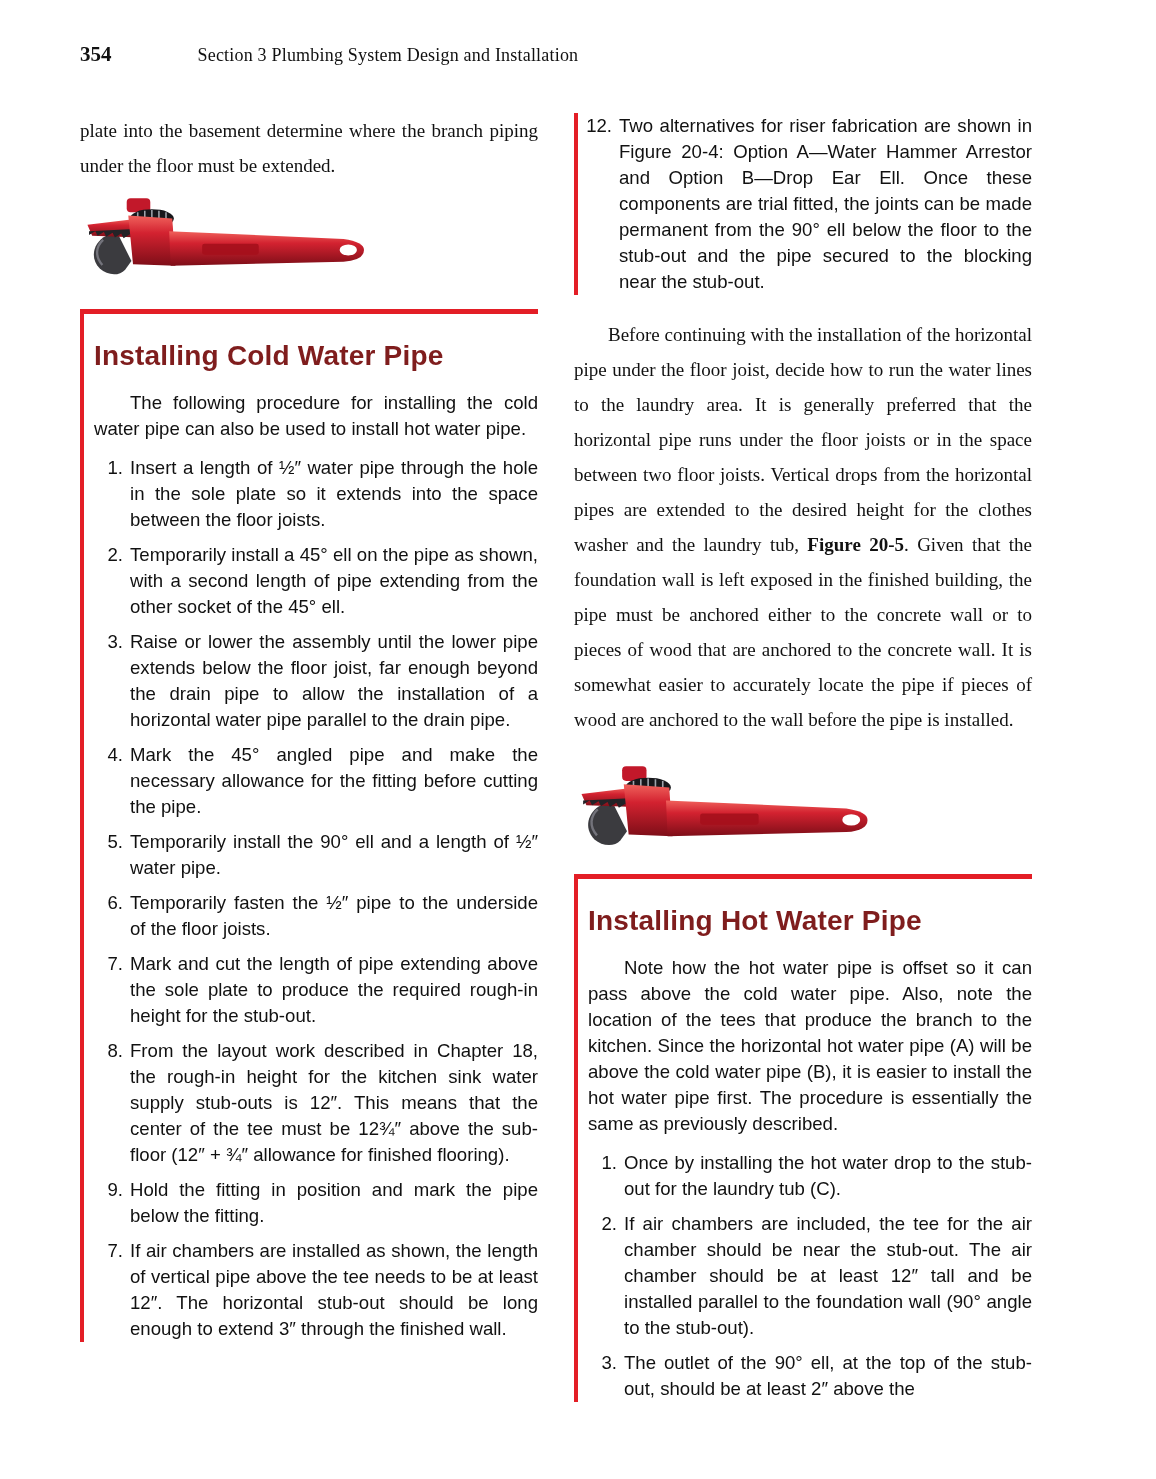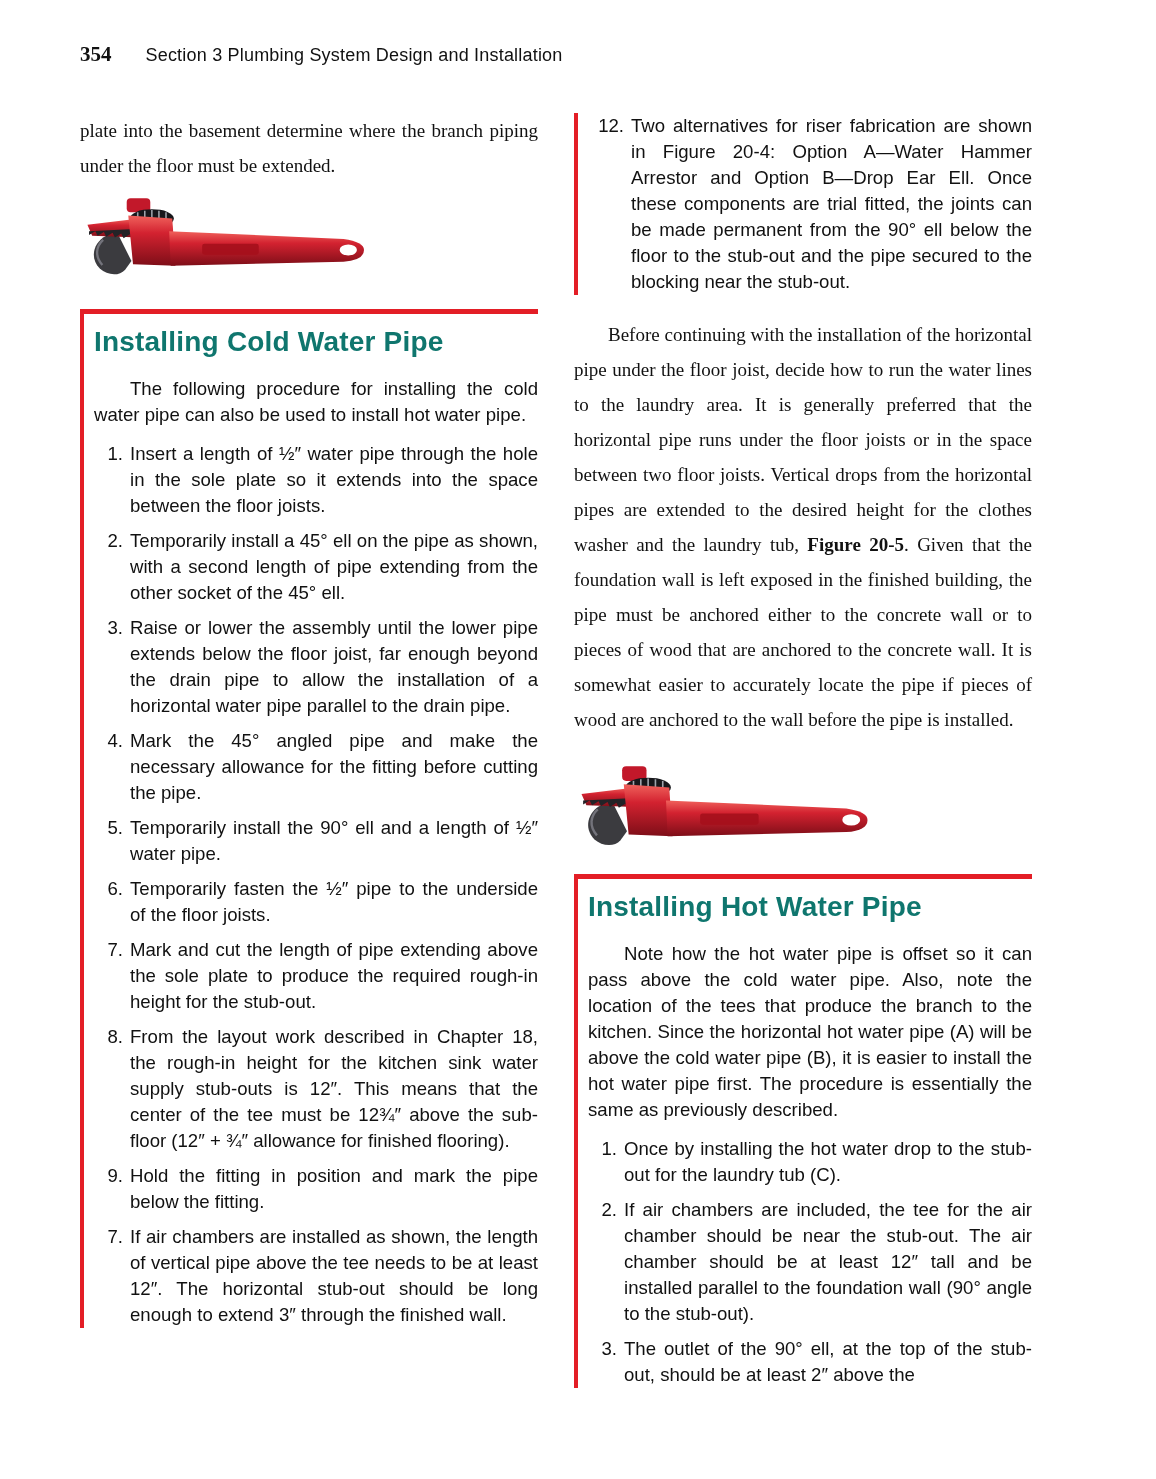--- a/index.html
+++ b/index.html
@@ -4,36 +4,36 @@
 <style>
   :root{ --accent:#e31e26; }
   html,body{margin:0;padding:0;background:#ffffff;}
   .page{
     width:1156px;height:1479px;background:#ffffff;position:relative;
     box-sizing:border-box;padding:42px 124px 0 80px;overflow:hidden;
     color:#111;
   }
   .page-header{display:flex;align-items:baseline;margin-bottom:46px;}
   .pagenum{font-family:"Liberation Serif",serif;font-weight:bold;font-size:21px;}
-  .running-head{font-family:Liberation Sans, sans-serif;font-size:18px;margin-left:34px;letter-spacing:.2px;}
+  .running-head{font-family:Liberation Serif, serif;font-size:18px;margin-left:86px;letter-spacing:.2px;}
 
   .columns{display:flex;gap:36px;}
   .col{flex:1 1 0;min-width:0;}
 
   .serif{font-family:"Liberation Serif",serif;font-size:19px;line-height:35px;text-align:justify;margin:0;}
   .indent{text-indent:34px;}
   .sans{font-family:"Liberation Sans",sans-serif;font-size:18.6px;line-height:26px;text-align:justify;margin:0;}
   .lead{text-indent:36px;margin:0 0 13px 0;}
 
   h2.section-title{
     font-family:"Liberation Sans",sans-serif;font-size:28px;font-weight:bold;
-    margin:2px 0 18px 0;color:#0f766e;letter-spacing:.2px;
+    margin:16px 0 18px 0;color:#7f1d1d;letter-spacing:.2px;
   }
   .redsection{border-left:4px solid var(--accent);border-top:5px solid var(--accent);padding:10px 0 0 10px;}
-  .changebar{border-left:4px solid var(--accent);padding-left:17px;margin-bottom:8px;}
+  .changebar{border-left:4px solid var(--accent);padding-left:5px;margin-bottom:8px;}
 
   .list{margin-top:2px;}
   .li{display:flex;margin:0 0 9px 0;}
   .num{
     flex:0 0 36px;text-align:right;padding-right:7px;box-sizing:border-box;
     font-family:"Liberation Sans",sans-serif;font-size:18.6px;line-height:26px;
   }
   .itext{flex:1;font-family:"Liberation Sans",sans-serif;font-size:18.6px;line-height:26px;text-align:justify;}
 
   .figure{line-height:0;}

